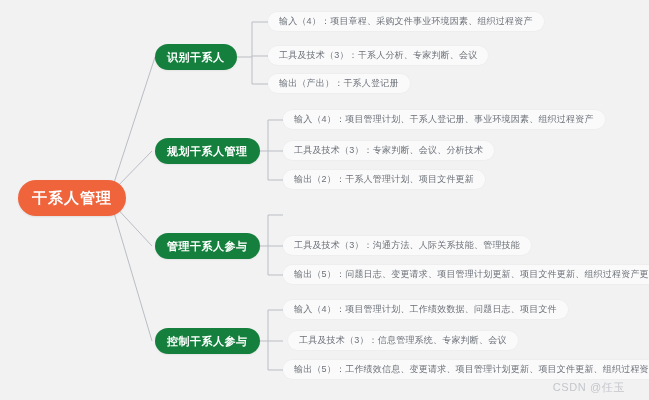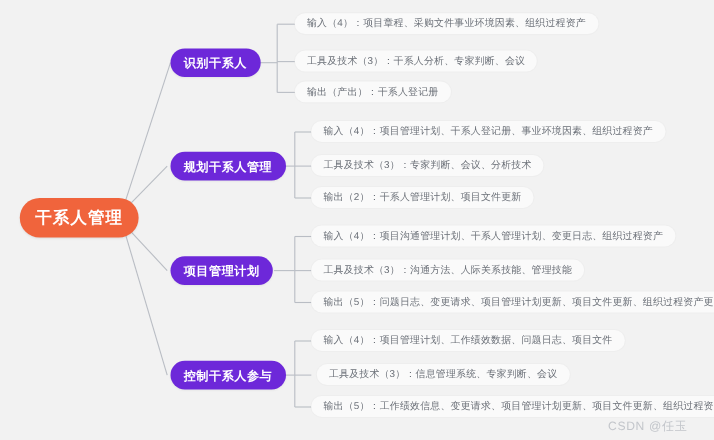--- a/index.html
+++ b/index.html
@@ -40,21 +40,21 @@
     color: #ffffff;
     border-radius: 18px;
     font-size: 15px;
     font-weight: bold;
     letter-spacing: 1px;
     height: 36px;
     padding: 12px 14px;
     box-shadow: 0 1px 2px rgba(0,0,0,0.08);
   }
   .branch-node {
-    background: #6d28d9;
+    background: #15803d;
     color: #ffffff;
     border-radius: 14px;
     font-size: 11px;
     font-weight: bold;
     letter-spacing: 0.5px;
     height: 26px;
     padding: 0 12px;
     box-shadow: 0 1px 2px rgba(0,0,0,0.06);
   }
   .leaf-node {
@@ -140,24 +140,21 @@
     <span>输入（4）：项目管理计划、干系人登记册、事业环境因素、组织过程资产</span>
   </div>
   <div class="node leaf-node" style="left:283px; top:141px;">
     <span>工具及技术（3）：专家判断、会议、分析技术</span>
   </div>
   <div class="node leaf-node" style="left:283px; top:170px;">
     <span>输出（2）：干系人管理计划、项目文件更新</span>
   </div>
 
   <div class="node branch-node" style="left:155px; top:233px;">
-    <span>项目管理计划</span>
-  </div>
-  <div class="node leaf-node" style="left:283px; top:205px;">
-    <span>输入（4）：项目沟通管理计划、干系人管理计划、变更日志、组织过程资产</span>
+    <span>管理干系人参与</span>
   </div>
   <div class="node leaf-node" style="left:283px; top:236px;">
     <span>工具及技术（3）：沟通方法、人际关系技能、管理技能</span>
   </div>
   <div class="node leaf-node" style="left:283px; top:265px;">
     <span>输出（5）：问题日志、变更请求、项目管理计划更新、项目文件更新、组织过程资产更新</span>
   </div>
 
   <div class="node branch-node" style="left:155px; top:328px;">
     <span>控制干系人参与</span>

